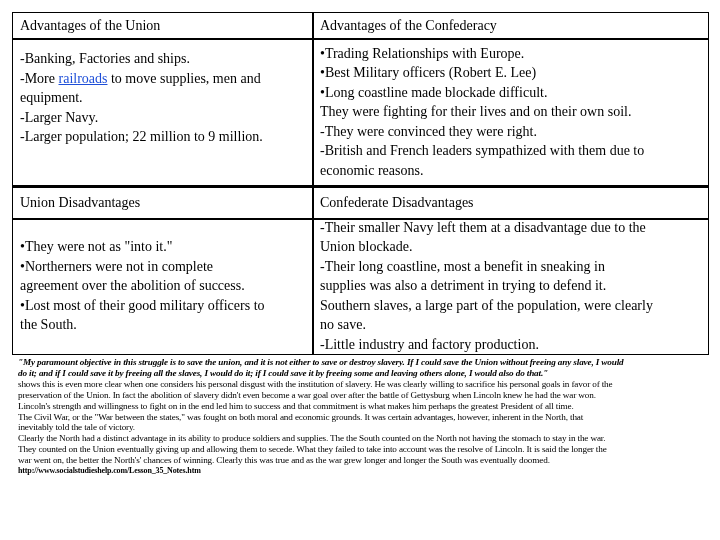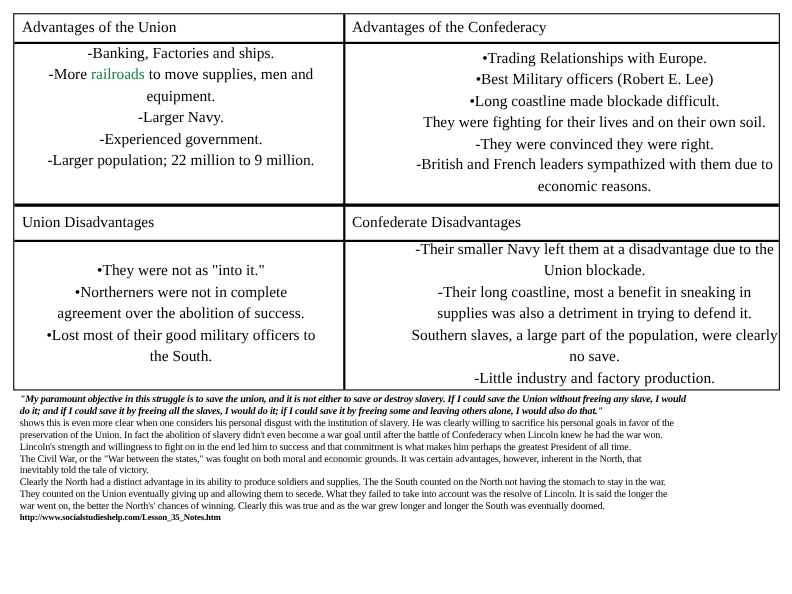--- a/index.html
+++ b/index.html
@@ -4,32 +4,31 @@
   <style>
     * { margin: 0; padding: 0; box-sizing: border-box; }
     html, body {
       width: 720px; height: 540px; background: #ffffff; overflow: hidden;
       font-family: "Liberation Serif", "DejaVu Serif", serif; color: #000;
     }
     .page { position: relative; width: 720px; height: 540px; }
     .grid {
       position: absolute; left: 12px; top: 12px; width: 697px; height: 343px;
       border: 1.5px solid #000;
-      text-align: center;
     }
     .cell { position: absolute; font-size: 14px; line-height: 19.5px; }
     .cell.col-l { left: 0; width: 300px; padding-left: 7px; padding-right: 4px; }
     .cell.col-r { left: 300px; width: 452px; padding-left: 7px; padding-right: 4px; }
     .hdr { display: flex; align-items: center; }
     .body-cell { display: flex; flex-direction: column; justify-content: center; }
     .vline { position: absolute; left: 299px; top: 0; bottom: 0; width: 1.5px; background: #000; }
     .hline { position: absolute; left: 0; right: 0; height: 1.5px; background: #000; }
     .hline.thick { height: 2.5px; }
     .line { display: block; white-space: nowrap; }
-    .link { color: #15803d; }
+    .link { color: #1d4ed8; text-decoration: underline; }
     .notes {
       position: absolute; left: 18px; top: 357px; width: 690px;
       font-size: 9.2px; line-height: 10.9px; letter-spacing: -0.15px;
     }
     .notes .quote { font-style: italic; font-weight: bold; }
     .notes .url { font-weight: bold; font-size: 8px; }
     .notes span.l { display: block; white-space: nowrap; }
   </style>
 </head>
 <body>
@@ -46,21 +45,20 @@
     </div>
     <div class="cell col-r hdr" style="top:0;height:26px">
       <span>Advantages of the Confederacy</span>
     </div>
 
     <div class="cell col-l body-cell" style="top:26px;height:116px;padding-top:2px">
       <span class="line">-Banking, Factories and ships.</span>
       <span class="line"><span>-More </span><a class="link">railroads</a><span> to move supplies, men and</span></span>
       <span class="line">equipment.</span>
       <span class="line">-Larger Navy.</span>
-      <span class="line">-Experienced government.</span>
       <span class="line">-Larger population; 22 million to 9 million.</span>
     </div>
     <div class="cell col-r body-cell" style="top:26px;height:146px">
       <span class="line">•Trading Relationships with Europe.</span>
       <span class="line">•Best Military officers (Robert E. Lee)</span>
       <span class="line">•Long coastline made blockade difficult.</span>
       <span class="line">They were fighting for their lives and on their own soil.</span>
       <span class="line">-They were convinced they were right.</span>
       <span class="line">-British and French leaders sympathized with them due to</span>
       <span class="line">economic reasons.</span>
@@ -88,21 +86,21 @@
       <span class="line">Southern slaves, a large part of the population, were clearly</span>
       <span class="line">no save.</span>
       <span class="line">-Little industry and factory production.</span>
     </div>
   </div>
 
   <div class="notes">
     <span class="l quote">"My paramount objective in this struggle is to save the union, and it is not either to save or destroy slavery. If I could save the Union without freeing any slave, I would</span>
     <span class="l quote">do it; and if I could save it by freeing all the slaves, I would do it; if I could save it by freeing some and leaving others alone, I would also do that."</span>
     <span class="l">shows this is even more clear when one considers his personal disgust with the institution of slavery. He was clearly willing to sacrifice his personal goals in favor of the</span>
-    <span class="l">preservation of the Union. In fact the abolition of slavery didn't even become a war goal until after the battle of Confederacy when Lincoln knew he had the war won.</span>
+    <span class="l">preservation of the Union. In fact the abolition of slavery didn't even become a war goal over after the battle of Gettysburg when Lincoln knew he had the war won.</span>
     <span class="l">Lincoln's strength and willingness to fight on in the end led him to success and that commitment is what makes him perhaps the greatest President of all time.</span>
     <span class="l">The Civil War, or the "War between the states," was fought on both moral and economic grounds. It was certain advantages, however, inherent in the North, that</span>
     <span class="l">inevitably told the tale of victory.</span>
     <span class="l">Clearly the North had a distinct advantage in its ability to produce soldiers and supplies. The the South counted on the North not having the stomach to stay in the war.</span>
     <span class="l">They counted on the Union eventually giving up and allowing them to secede. What they failed to take into account was the resolve of Lincoln. It is said the longer the</span>
     <span class="l">war went on, the better the North's' chances of winning. Clearly this was true and as the war grew longer and longer the South was eventually doomed.</span>
     <span class="l url">http://www.socialstudieshelp.com/Lesson_35_Notes.htm</span>
   </div>
 </div>
 

